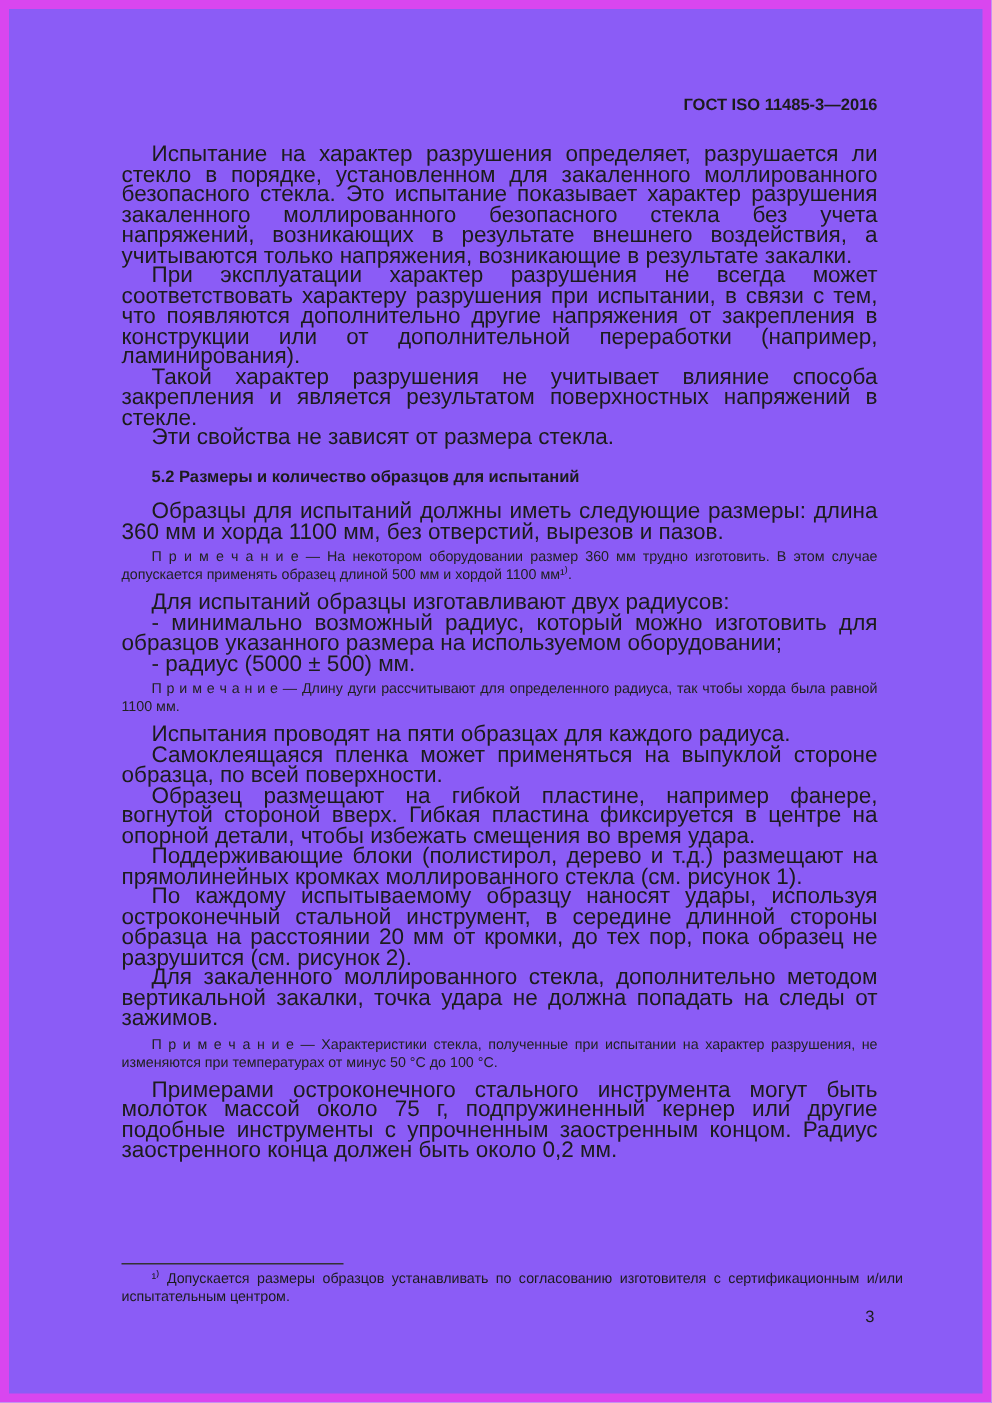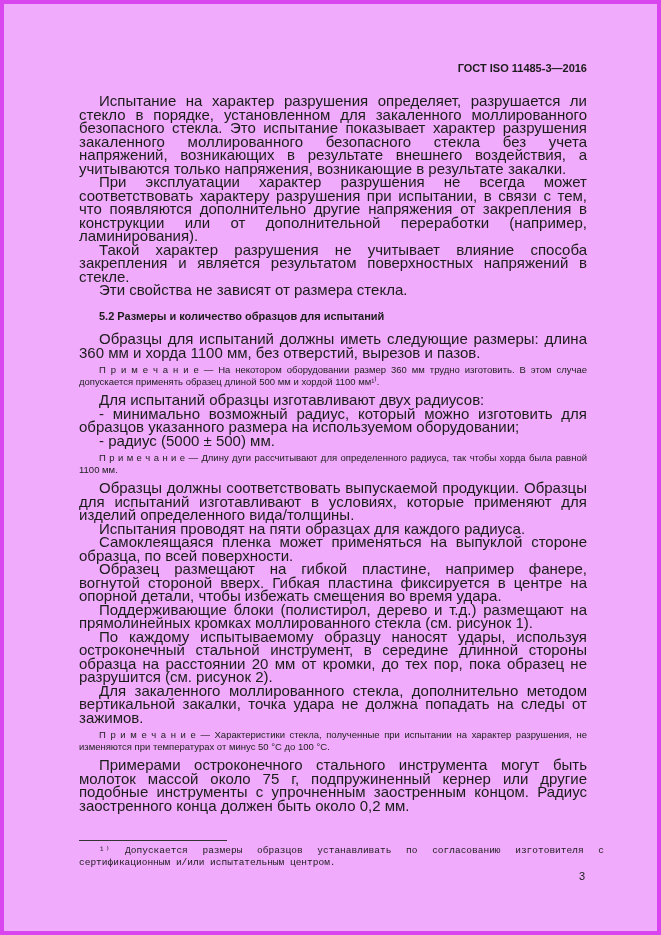--- a/index.html
+++ b/index.html
@@ -5,22 +5,22 @@
   html, body {
     margin: 0;
     padding: 0;
     background: #ececec;
   }
   .page {
     position: relative;
     width: 661px;
     height: 935px;
     margin: 0 auto;
-    background: #f0abfc;
-    border: 4px solid #d946ef;
+    background: #8b5cf6;
+    border: 6px solid #d946ef;
     box-sizing: border-box;
     font-family: "Liberation Sans", sans-serif;
     color: #1c1c1c;
     overflow: hidden;
   }
   .content {
     position: absolute;
     left: 75px;
     right: 70px;
     top: 58px;
@@ -51,21 +51,20 @@
     text-align: justify;
     text-indent: 20px;
     margin: 5px 0 5px 0;
     color: #222;
   }
   .footnote-block {
     position: absolute;
     left: 75px;
     right: 53px;
     top: 836px;
-    font-family: Liberation Mono, monospace;
   }
   .footnote-rule {
     width: 148px;
     height: 0;
     border-top: 1px solid #333;
     margin: 0 0 4px 0;
   }
   .footnote {
     font-size: 9.5px;
     line-height: 12px;
@@ -93,21 +92,20 @@
     <p class="para">Эти свойства не зависят от размера стекла.</p>
 
     <p class="heading">5.2 Размеры и количество образцов для испытаний</p>
 
     <p class="para">Образцы для испытаний должны иметь следующие размеры: длина 360 мм и хорда 1100 мм, без отверстий, вырезов и пазов.</p>
     <p class="note">П р и м е ч а н и е — На некотором оборудовании размер 360 мм трудно изготовить. В этом случае допускается применять образец длиной 500 мм и хордой 1100 мм¹⁾.</p>
     <p class="para">Для испытаний образцы изготавливают двух радиусов:</p>
     <p class="para">- минимально возможный радиус, который можно изготовить для образцов указанного размера на используемом оборудовании;</p>
     <p class="para">- радиус (5000 ± 500) мм.</p>
     <p class="note">П р и м е ч а н и е — Длину дуги рассчитывают для определенного радиуса, так чтобы хорда была равной 1100 мм.</p>
-    <p class="para">Образцы должны соответствовать выпускаемой продукции. Образцы для испытаний изготавливают в условиях, которые применяют для изделий определенного вида/толщины.</p>
     <p class="para">Испытания проводят на пяти образцах для каждого радиуса.</p>
 
 
     <p class="para">Самоклеящаяся пленка может применяться на выпуклой стороне образца, по всей поверхности.</p>
     <p class="para">Образец размещают на гибкой пластине, например фанере, вогнутой стороной вверх. Гибкая пластина фиксируется в центре на опорной детали, чтобы избежать смещения во время удара.</p>
     <p class="para">Поддерживающие блоки (полистирол, дерево и т.д.) размещают на прямолинейных кромках моллированного стекла (см. рисунок 1).</p>
     <p class="para">По каждому испытываемому образцу наносят удары, используя остроконечный стальной инструмент, в середине длинной стороны образца на расстоянии 20 мм от кромки, до тех пор, пока образец не разрушится (см. рисунок 2).</p>
     <p class="para">Для закаленного моллированного стекла, дополнительно методом вертикальной закалки, точка удара не должна попадать на следы от зажимов.</p>
     <p class="note">П р и м е ч а н и е — Характеристики стекла, полученные при испытании на характер разрушения, не изменяются при температурах от минус 50 °С до 100 °С.</p>
     <p class="para">Примерами остроконечного стального инструмента могут быть молоток массой около 75 г, подпружиненный кернер или другие подобные инструменты с упрочненным заостренным концом. Радиус заостренного конца должен быть около 0,2 мм.</p>

